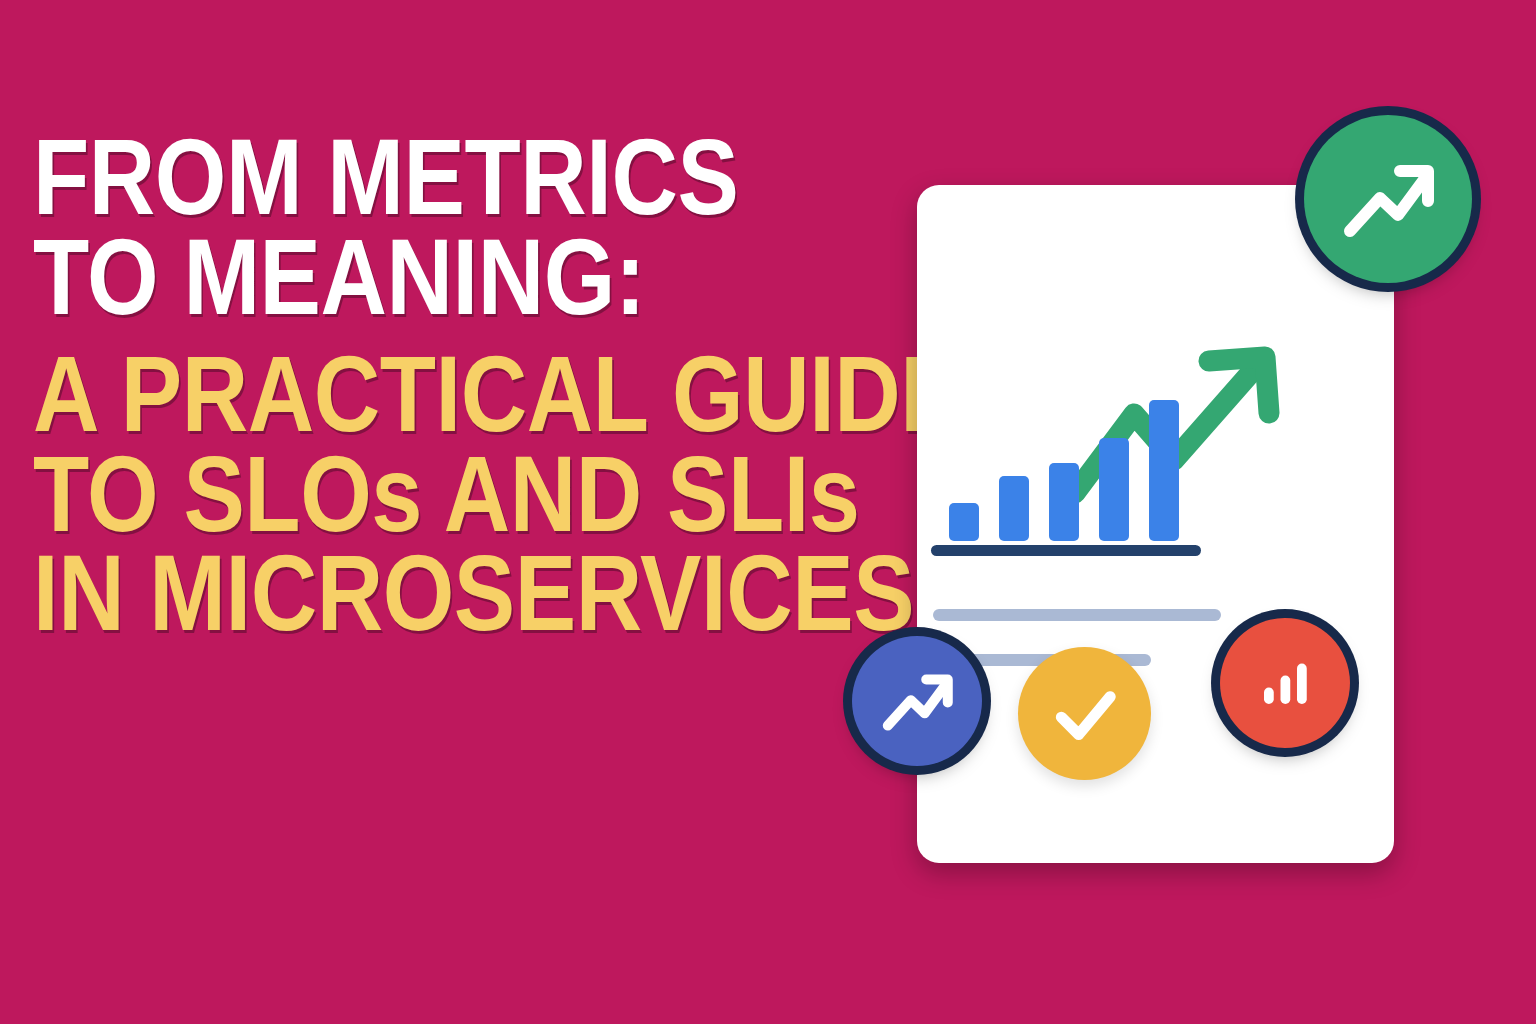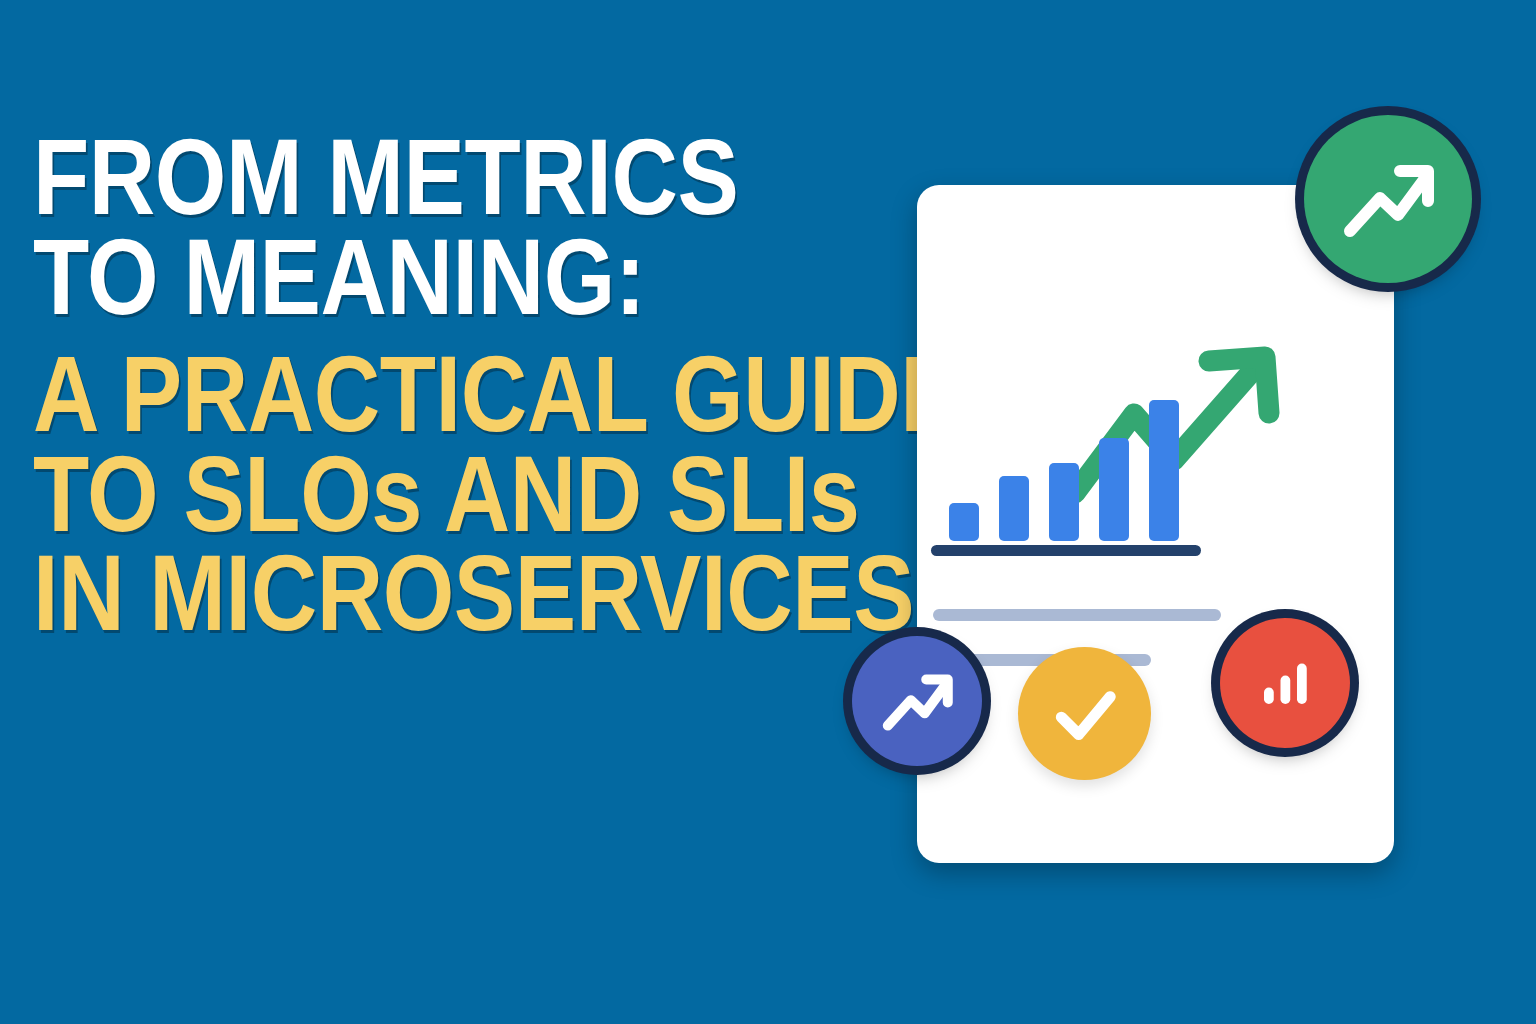--- a/index.html
+++ b/index.html
@@ -4,21 +4,21 @@
 <style>
   html, body {
     margin: 0;
     padding: 0;
     background: #15294b;
   }
   #stage {
     position: relative;
     width: 1536px;
     height: 1024px;
-    background: #0369a1;
+    background: #be185d;
     overflow: hidden;
     font-family: "Liberation Sans", sans-serif;
   }
 
   
   #title-block {
     position: absolute;
     left: 33px;
     top: 128px;
     width: 840px;

